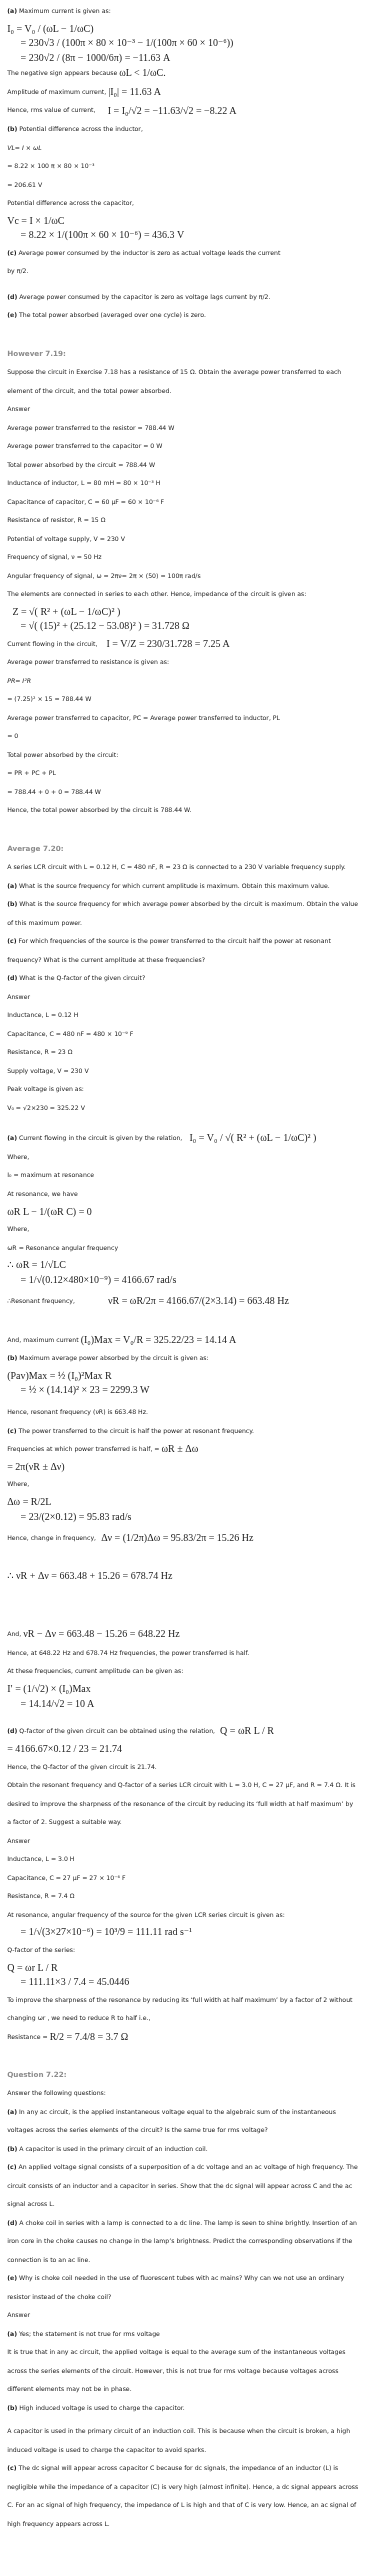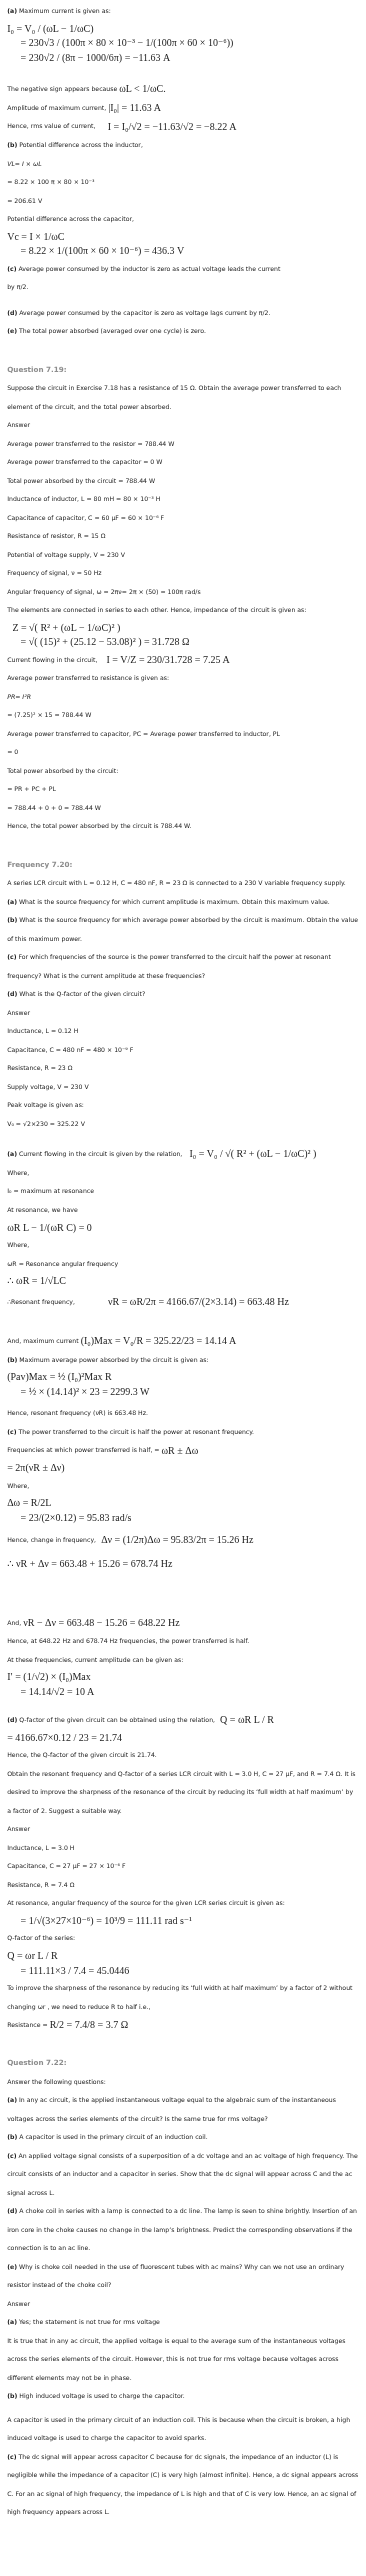--- a/index.html
+++ b/index.html
@@ -27,39 +27,39 @@
 </style>
 </head>
 <body>
 
 <div class="page">
 
   <section>
     <p class="p"><span class="b">(a)</span><span> Maximum current is given as:</span></p>
     <div class="eq"><span class="math">I₀ = V₀ / (ωL − 1/ωC)</span></div>
     <div class="eq indent"><span class="math">= 230√3 / (100π × 80 × 10⁻³ − 1/(100π × 60 × 10⁻⁶))</span></div>
-    <div class="eq indent" style="margin-bottom:16px"><span class="math">= 230√2 / (8π − 1000/6π) = −11.63 A</span></div>
+    <div class="eq indent" style="margin-bottom:0"><span class="math">= 230√2 / (8π − 1000/6π) = −11.63 A</span></div>
     <p class="p"><span>The negative sign appears because</span> <span class="math">ωL &lt; 1/ωC.</span></p>
     <p class="p"><span>Amplitude of maximum current,</span> <span class="math">|I₀| = 11.63 A</span></p>
     <p class="p"><span>Hence, rms value of current,</span> <span class="math" style="padding-left:10.3px">I = I₀/√2 = −11.63/√2 = −8.22 A</span></p>
     <p class="p"><span class="b">(b)</span><span> Potential difference across the inductor,</span></p>
     <p class="p i">VL= I × ωL</p>
     <p class="p">= 8.22 × 100 π × 80 × 10⁻³</p>
     <p class="p">= 206.61 V</p>
     <p class="p">Potential difference across the capacitor,</p>
     <div class="eq"><span class="math">Vc = I × 1/ωC</span></div>
     <div class="eq indent"><span class="math">= 8.22 × 1/(100π × 60 × 10⁻⁶) = 436.3 V</span></div>
     <p class="p"><span class="b">(c)</span><span> Average power consumed by the inductor is zero as actual voltage leads the current</span></p>
     <p class="p">by π/2.</p>
     <p class="p" style="margin-top:7.2px"><span class="b">(d)</span><span> Average power consumed by the capacitor is zero as voltage lags current by π/2.</span></p>
     <p class="p"><span class="b">(e)</span><span> The total power absorbed (averaged over one cycle) is zero.</span></p>
   </section>
 
   <section>
-    <div class="qhead">Question 7.19:</div>
+    <div class="qhead">However 7.19:</div>
     <p class="p">Suppose the circuit in Exercise 7.18 has a resistance of 15 Ω. Obtain the average power transferred to each element of the circuit, and the total power absorbed.</p>
     <p class="p">Answer</p>
     <p class="p">Average power transferred to the resistor = 788.44 W</p>
     <p class="p">Average power transferred to the capacitor = 0 W</p>
     <p class="p">Total power absorbed by the circuit = 788.44 W</p>
     <p class="p">Inductance of inductor, L = 80 mH = 80 × 10⁻³ H</p>
     <p class="p">Capacitance of capacitor, C = 60 μF = 60 × 10⁻⁶ F</p>
     <p class="p">Resistance of resistor, R = 15 Ω</p>
     <p class="p">Potential of voltage supply, V = 230 V</p>
     <p class="p">Frequency of signal, ν = 50 Hz</p>
@@ -73,56 +73,57 @@
     <p class="p">= (7.25)² × 15 = 788.44 W</p>
     <p class="p">Average power transferred to capacitor, PC = Average power transferred to inductor, PL</p>
     <p class="p">= 0</p>
     <p class="p">Total power absorbed by the circuit:</p>
     <p class="p">= PR + PC + PL</p>
     <p class="p">= 788.44 + 0 + 0 = 788.44 W</p>
     <p class="p">Hence, the total power absorbed by the circuit is 788.44 W.</p>
   </section>
 
   <section>
-    <div class="qhead">Frequency 7.20:</div>
+    <div class="qhead">Average 7.20:</div>
     <p class="p">A series LCR circuit with L = 0.12 H, C = 480 nF, R = 23 Ω is connected to a 230 V variable frequency supply.</p>
     <p class="p"><span class="b">(a)</span><span> What is the source frequency for which current amplitude is maximum. Obtain this maximum value.</span></p>
     <p class="p"><span class="b">(b)</span><span> What is the source frequency for which average power absorbed by the circuit is maximum. Obtain the value of this maximum power.</span></p>
     <p class="p"><span class="b">(c)</span><span> For which frequencies of the source is the power transferred to the circuit half the power at resonant frequency? What is the current amplitude at these frequencies?</span></p>
     <p class="p"><span class="b">(d)</span><span> What is the Q-factor of the given circuit?</span></p>
     <p class="p">Answer</p>
     <p class="p">Inductance, L = 0.12 H</p>
     <p class="p">Capacitance, C = 480 nF = 480 × 10⁻⁹ F</p>
     <p class="p">Resistance, R = 23 Ω</p>
     <p class="p">Supply voltage, V = 230 V</p>
     <p class="p">Peak voltage is given as:</p>
     <p class="p">V₀ = √2×230 = 325.22 V</p>
     <p class="p" style="margin-top:12.4px"><span class="b">(a)</span><span> Current flowing in the circuit is given by the relation,</span> <span class="math" style="padding-left:5.2px">I₀ = V₀ / √( R² + (ωL − 1/ωC)² )</span></p>
     <p class="p">Where,</p>
     <p class="p">I₀ = maximum at resonance</p>
     <p class="p">At resonance, we have</p>
     <div class="eq"><span class="math">ωR L − 1/(ωR C) = 0</span></div>
     <p class="p">Where,</p>
     <p class="p">ωR = Resonance angular frequency</p>
     <div class="eq"><span class="math">∴ ωR = 1/√LC</span></div>
+    <div class="eq indent"><span class="math">= 1/√(0.12×480×10⁻⁹) = 4166.67 rad/s</span></div>
     <p class="p" style="margin-top:5.2px"><span>∴Resonant frequency,</span> <span class="math" style="padding-left:31px">νR = ωR/2π = 4166.67/(2×3.14) = 663.48 Hz</span></p>
     <div class="spacer"></div>
     <p class="p"><span>And, maximum current</span> <span class="math">(I₀)Max = V₀/R = 325.22/23 = 14.14 A</span></p>
     <p class="p"><span class="b">(b)</span><span> Maximum average power absorbed by the circuit is given as:</span></p>
     <div class="eq"><span class="math">(Pav)Max = ½ (I₀)²Max R</span></div>
     <div class="eq indent"><span class="math">= ½ × (14.14)² × 23 = 2299.3 W</span></div>
     <p class="p" style="margin-top:6.2px">Hence, resonant frequency (νR) is 663.48 Hz.</p>
     <p class="p"><span class="b">(c)</span><span> The power transferred to the circuit is half the power at resonant frequency.</span></p>
     <p class="p"><span>Frequencies at which power transferred is half, =</span> <span class="math">ωR ± Δω</span></p>
     <div class="eq"><span class="math">= 2π(νR ± Δν)</span></div>
     <p class="p">Where,</p>
     <div class="eq"><span class="math">Δω = R/2L</span></div>
     <div class="eq indent"><span class="math">= 23/(2×0.12) = 95.83 rad/s</span></div>
     <p class="p" style="margin-top:6.2px"><span>Hence, change in frequency,</span> <span class="math" style="padding-left:3.1px">Δν = (1/2π)Δω = 95.83/2π = 15.26 Hz</span></p>
-    <div class="eq" style="margin-top:9px"><span class="math">∴ νR + Δν = 663.48 + 15.26 = 678.74 Hz</span></div>
+    <div class="eq" style="margin-top:22px"><span class="math">∴ νR + Δν = 663.48 + 15.26 = 678.74 Hz</span></div>
     <div class="spacer" style="height:41px"></div>
     <p class="p"><span>And,</span> <span class="math">νR − Δν = 663.48 − 15.26 = 648.22 Hz</span></p>
     <p class="p">Hence, at 648.22 Hz and 678.74 Hz frequencies, the power transferred is half.</p>
     <p class="p">At these frequencies, current amplitude can be given as:</p>
     <div class="eq"><span class="math">I′ = (1/√2) × (I₀)Max</span></div>
     <div class="eq indent"><span class="math">= 14.14/√2 = 10 A</span></div>
     <p class="p" style="margin-top:12.4px"><span class="b">(d)</span><span> Q-factor of the given circuit can be obtained using the relation,</span> <span class="math" style="padding-left:3.1px">Q = ωR L / R</span></p>
     <div class="eq"><span class="math">= 4166.67×0.12 / 23 = 21.74</span></div>
     <p class="p">Hence, the Q-factor of the given circuit is 21.74.</p>
   </section>

